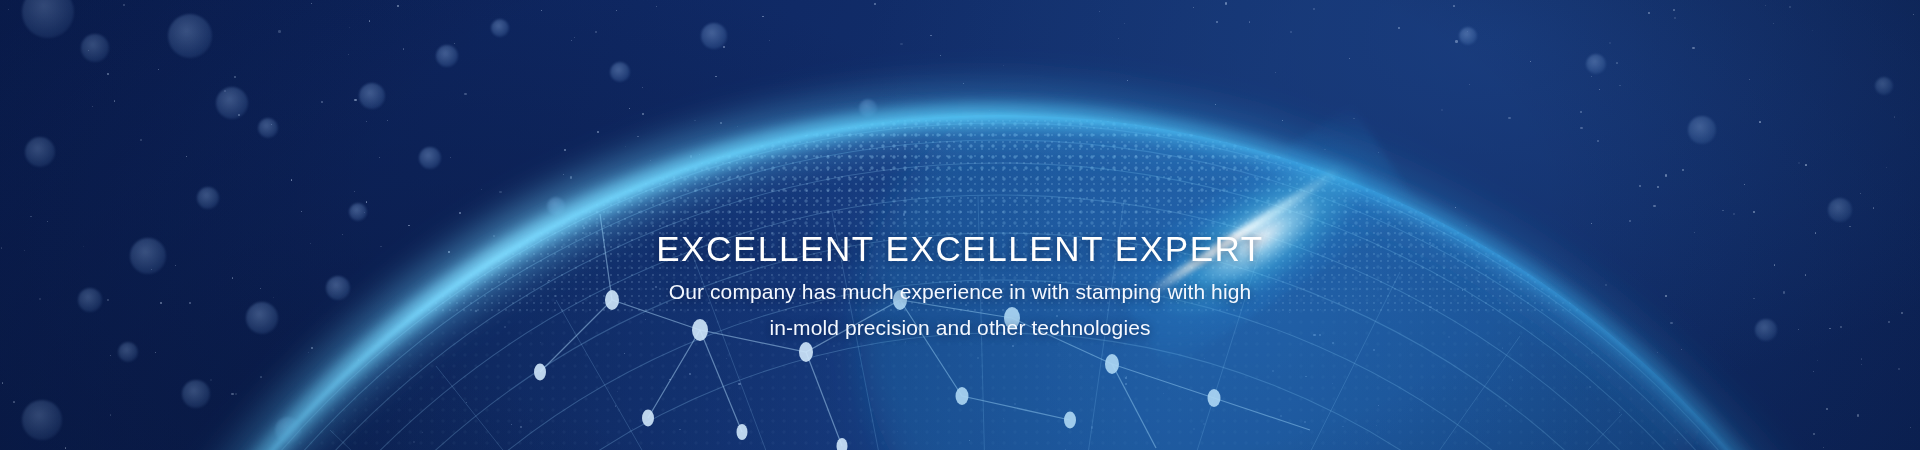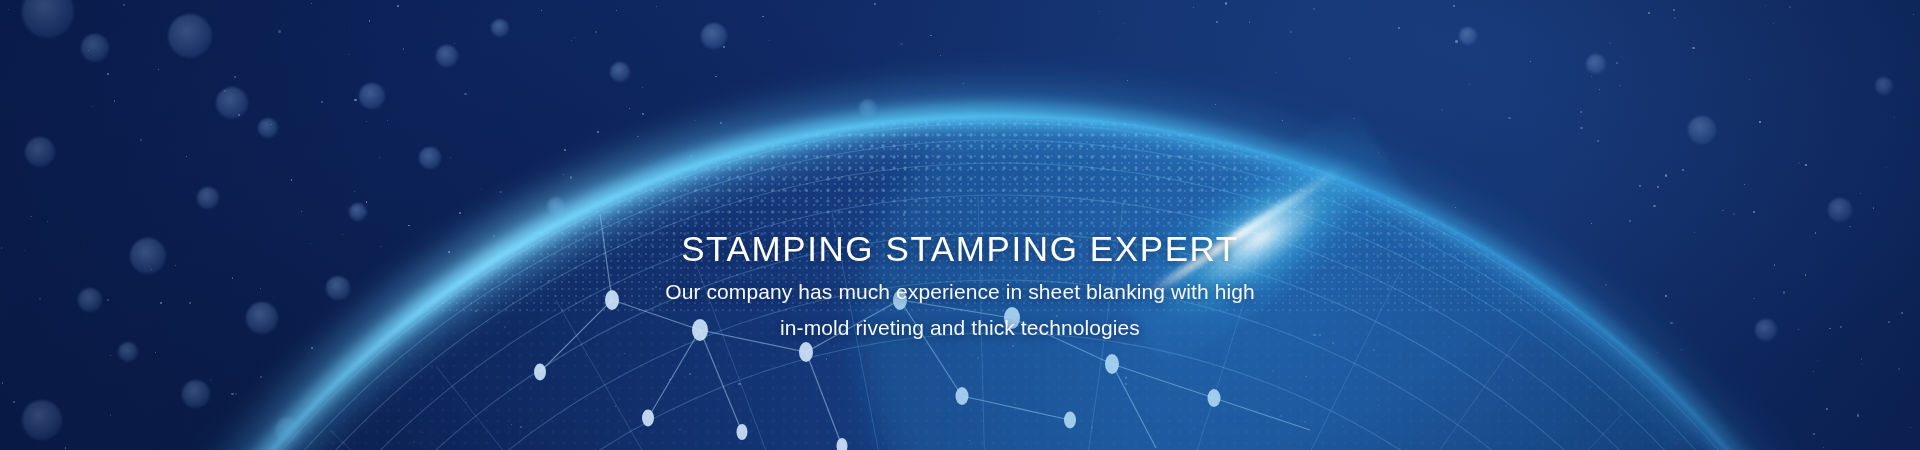--- a/index.html
+++ b/index.html
@@ -644,21 +644,21 @@
       </g>
     </svg>
   </div>
 
   <div class="flare"></div>
   <div class="flare-streak"></div>
 
   <div class="sky-vignette"></div>
 
   <div class="copy">
-    <h1 class="hero-title">STAMPING STAMPING EXPERT</h1>
+    <h1 class="hero-title">EXCELLENT EXCELLENT EXPERT</h1>
 
     <div class="hero-sub">
-      <span class="sub-line">Our company has much experience in sheet blanking with high</span>
-      <span class="sub-line">in-mold riveting and thick technologies</span>
+      <span class="sub-line">Our company has much experience in with stamping with high</span>
+      <span class="sub-line">in-mold precision and other technologies</span>
     </div>
   </div>
 
 </div>
 
 </body></html>

